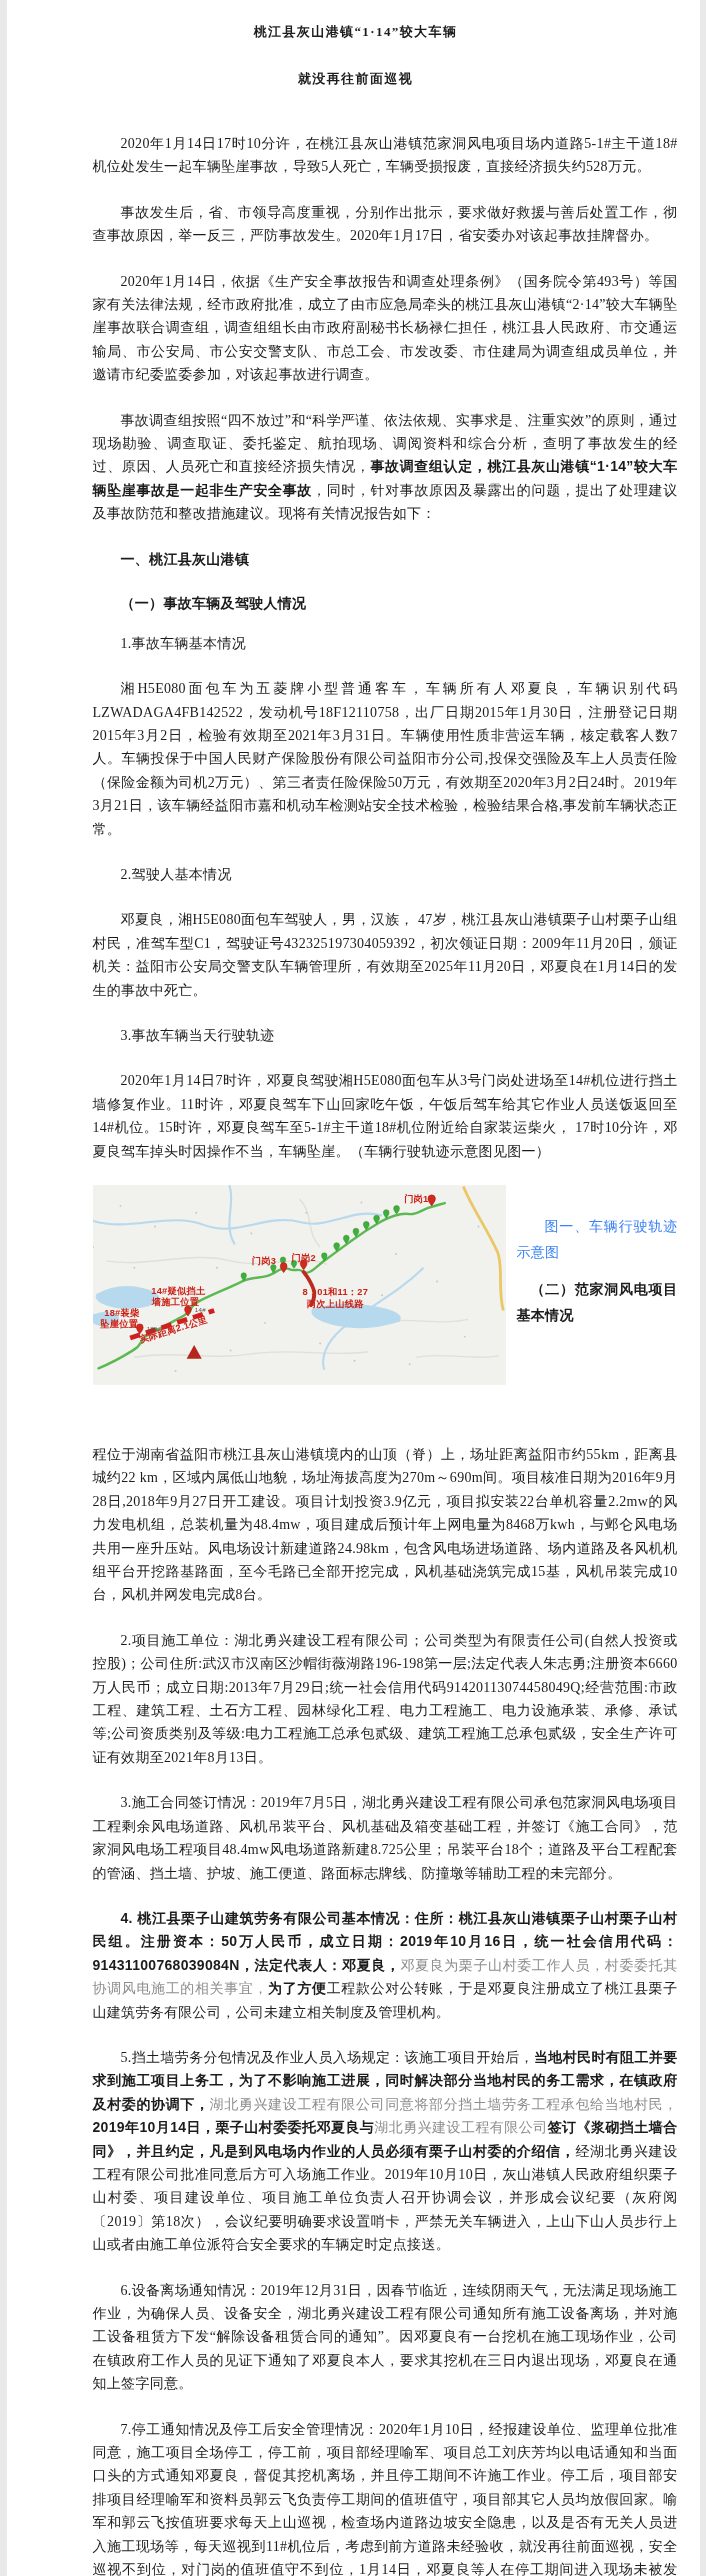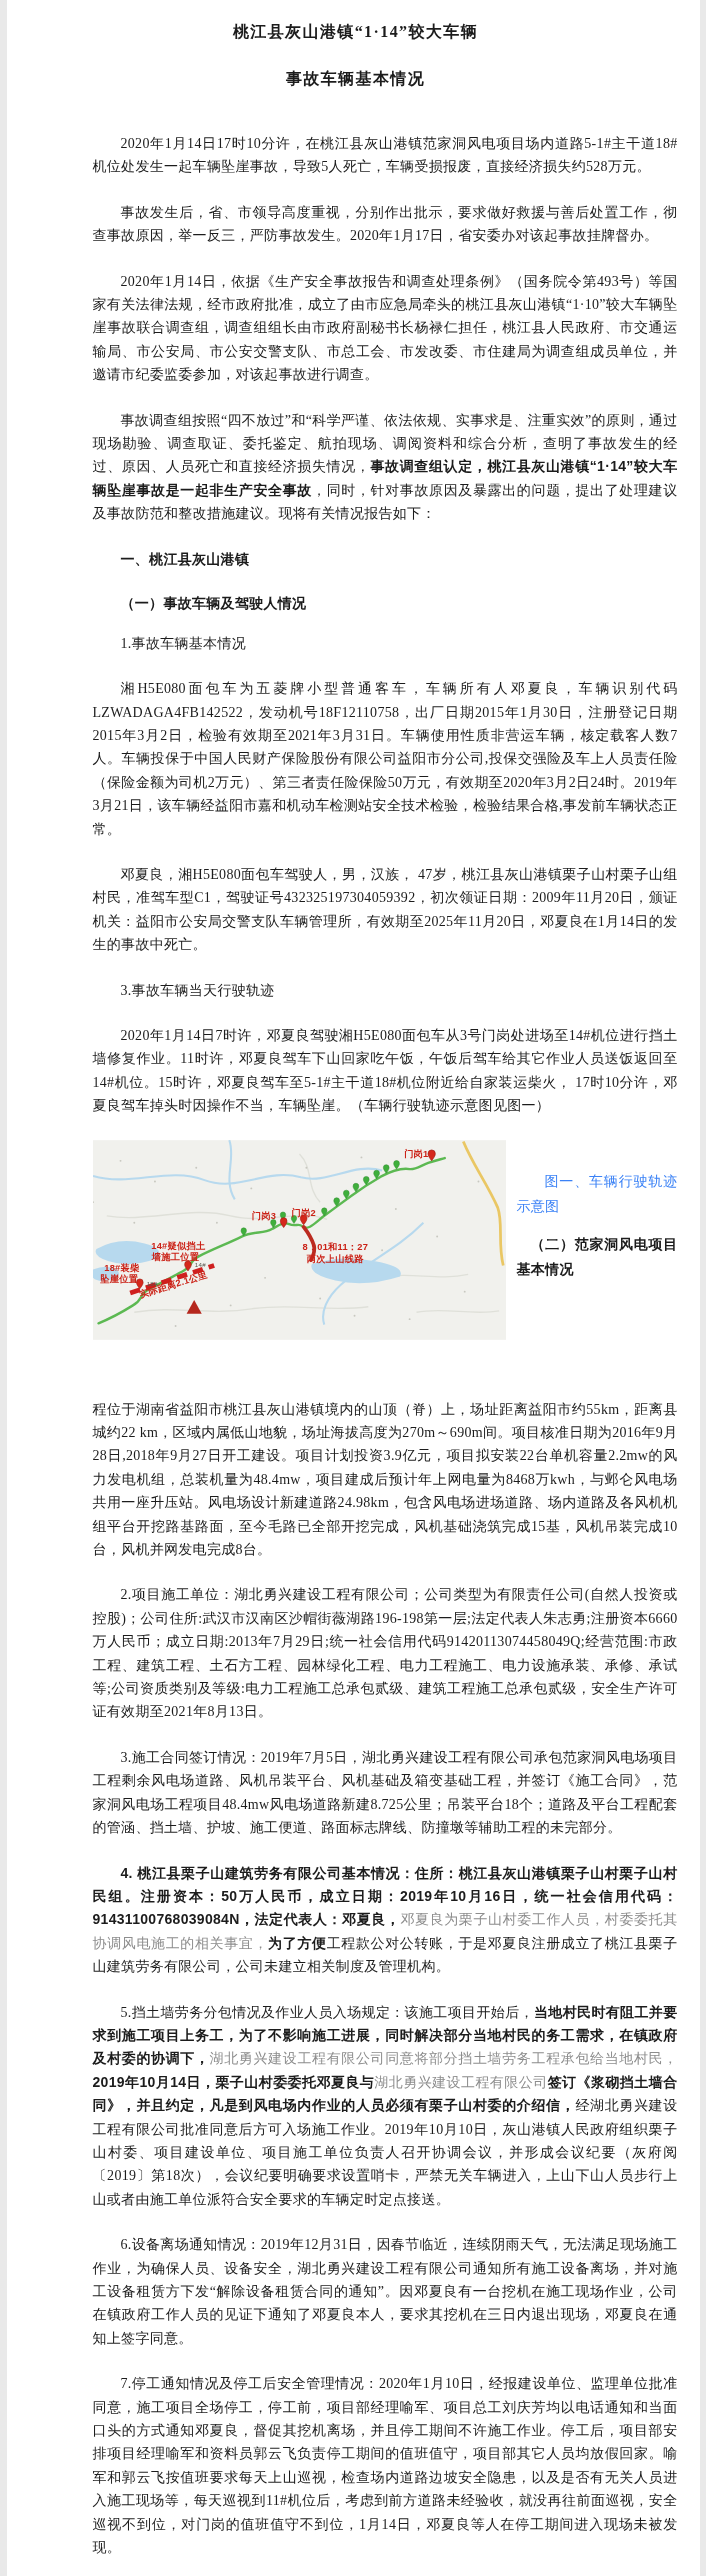--- a/index.html
+++ b/index.html
@@ -5,21 +5,21 @@
   html, body { margin:0; padding:0; }
   body { background:#e9e9e9; font-family:"Liberation Serif", serif; }
   .page {
     width:693px; margin:0 auto; background:#ffffff;
     min-height:2576px; box-sizing:border-box;
     padding:18px 22px 27.5px 86px;
     color:#1c1c1c;
   }
   .title-wrap { text-align:center; margin:0 0 40px -59px; }
   .title-line {
-    font-size:16px; font-weight:700; letter-spacing:1.4px;
+    font-size:13px; font-weight:700; letter-spacing:1.4px;
     line-height:27.5px; margin:0;
   }
   .title-line + .title-line { margin-top:19px; }
   .doc-body { font-size:14px; line-height:23.4px; letter-spacing:0.3px; text-align:justify; }
   .doc-body p { margin:22px 0; }
   .doc-body p.ind { text-indent:2em; }
   .doc-body p.h1, .doc-body p.h2 {
     font-family:"Liberation Sans", sans-serif; font-weight:700;
     text-indent:2em; margin:20.7px 0 13.8px;
   }
@@ -40,32 +40,33 @@
     fill:#cb2217; font-size:13.5px; }
   .mtiny { fill:#56544c; font-size:9px; font-family:"Liberation Sans", sans-serif; }
 </style>
 </head>
 <body>
 
 <div class="page">
 
   <div class="title-wrap">
     <p class="title-line">桃江县灰山港镇“1·14”较大车辆</p>
-    <p class="title-line">事故车辆基本情况</p>
+    <p class="title-line">就没再往前面巡视</p>
   </div>
 
   <div class="doc-body">
       <p class="p ind"><span>2020年1月14日17时10分许，在桃江县灰山港镇范家洞风电项目场内道路5-1#主干道18#机位处发生一起车辆坠崖事故，导致5人死亡，车辆受损报废，直接经济损失约528万元。</span></p>
       <p class="p ind"><span>事故发生后，省、市领导高度重视，分别作出批示，要求做好救援与善后处置工作，彻查事故原因，举一反三，严防事故发生。2020年1月17日，省安委办对该起事故挂牌督办。</span></p>
-      <p class="p ind"><span>2020年1月14日，依据《生产安全事故报告和调查处理条例》（国务院令第493号）等国家有关法律法规，经市政府批准，成立了由市应急局牵头的桃江县灰山港镇“1·10”较大车辆坠崖事故联合调查组，调查组组长由市政府副秘书长杨禄仁担任，桃江县人民政府、市交通运输局、市公安局、市公安交警支队、市总工会、市发改委、市住建局为调查组成员单位，并邀请市纪委监委参加，对该起事故进行调查。</span></p>
+      <p class="p ind"><span>2020年1月14日，依据《生产安全事故报告和调查处理条例》（国务院令第493号）等国家有关法律法规，经市政府批准，成立了由市应急局牵头的桃江县灰山港镇“2·14”较大车辆坠崖事故联合调查组，调查组组长由市政府副秘书长杨禄仁担任，桃江县人民政府、市交通运输局、市公安局、市公安交警支队、市总工会、市发改委、市住建局为调查组成员单位，并邀请市纪委监委参加，对该起事故进行调查。</span></p>
       <p class="p ind"><span>事故调查组按照“四不放过”和“科学严谨、依法依规、实事求是、注重实效”的原则，通过现场勘验、调查取证、委托鉴定、航拍现场、调阅资料和综合分析，查明了事故发生的经过、原因、人员死亡和直接经济损失情况，</span><span class="b">事故调查组认定，桃江县灰山港镇“1·14”较大车辆坠崖事故是一起非生产安全事故</span><span>，同时，针对事故原因及暴露出的问题，提出了处理建议及事故防范和整改措施建议。现将有关情况报告如下：</span></p>
       <p class="h1"><span>一、桃江县灰山港镇</span></p>
       <p class="h2"><span>（一）事故车辆及驾驶人情况</span></p>
       <p class="sub"><span>1.事故车辆基本情况</span></p>
       <p class="p ind"><span>湘H5E080面包车为五菱牌小型普通客车，车辆所有人邓夏良，车辆识别代码LZWADAGA4FB142522，发动机号18F12110758，出厂日期2015年1月30日，注册登记日期2015年3月2日，检验有效期至2021年3月31日。车辆使用性质非营运车辆，核定载客人数7人。车辆投保于中国人民财产保险股份有限公司益阳市分公司,投保交强险及车上人员责任险（保险金额为司机2万元）、第三者责任险保险50万元，有效期至2020年3月2日24时。2019年3月21日，该车辆经益阳市嘉和机动车检测站安全技术检验，检验结果合格,事发前车辆状态正常。</span></p>
+      <p class="sub"><span>2.驾驶人基本情况</span></p>
       <p class="p ind"><span>邓夏良，湘H5E080面包车驾驶人，男，汉族， 47岁，桃江县灰山港镇栗子山村栗子山组村民，准驾车型C1，驾驶证号432325197304059392，初次领证日期：2009年11月20日，颁证机关：益阳市公安局交警支队车辆管理所，有效期至2025年11月20日，邓夏良在1月14日的发生的事故中死亡。</span></p>
       <p class="sub"><span>3.事故车辆当天行驶轨迹</span></p>
       <p class="p ind"><span>2020年1月14日7时许，邓夏良驾驶湘H5E080面包车从3号门岗处进场至14#机位进行挡土墙修复作业。11时许，邓夏良驾车下山回家吃午饭，午饭后驾车给其它作业人员送饭返回至14#机位。15时许，邓夏良驾车至5-1#主干道18#机位附近给自家装运柴火， 17时10分许，邓夏良驾车掉头时因操作不当，车辆坠崖。（车辆行驶轨迹示意图见图一）</span></p>
       <div class="figure" id="figure-block">
     <div class="map-wrap">
       <svg viewBox="0 0 600 290" style="font-size:20.5px">
         <defs>
           <path id="pin" d="M0,0 C-4,-5.5 -4.6,-7 -4.6,-9.2 A4.6,4.6 0 1 1 4.6,-9.2 C4.6,-7 4,-5.5 0,0 Z"></path>
         </defs>
         <rect x="0" y="0" width="600" height="290" fill="#f1f1ed"></rect>

